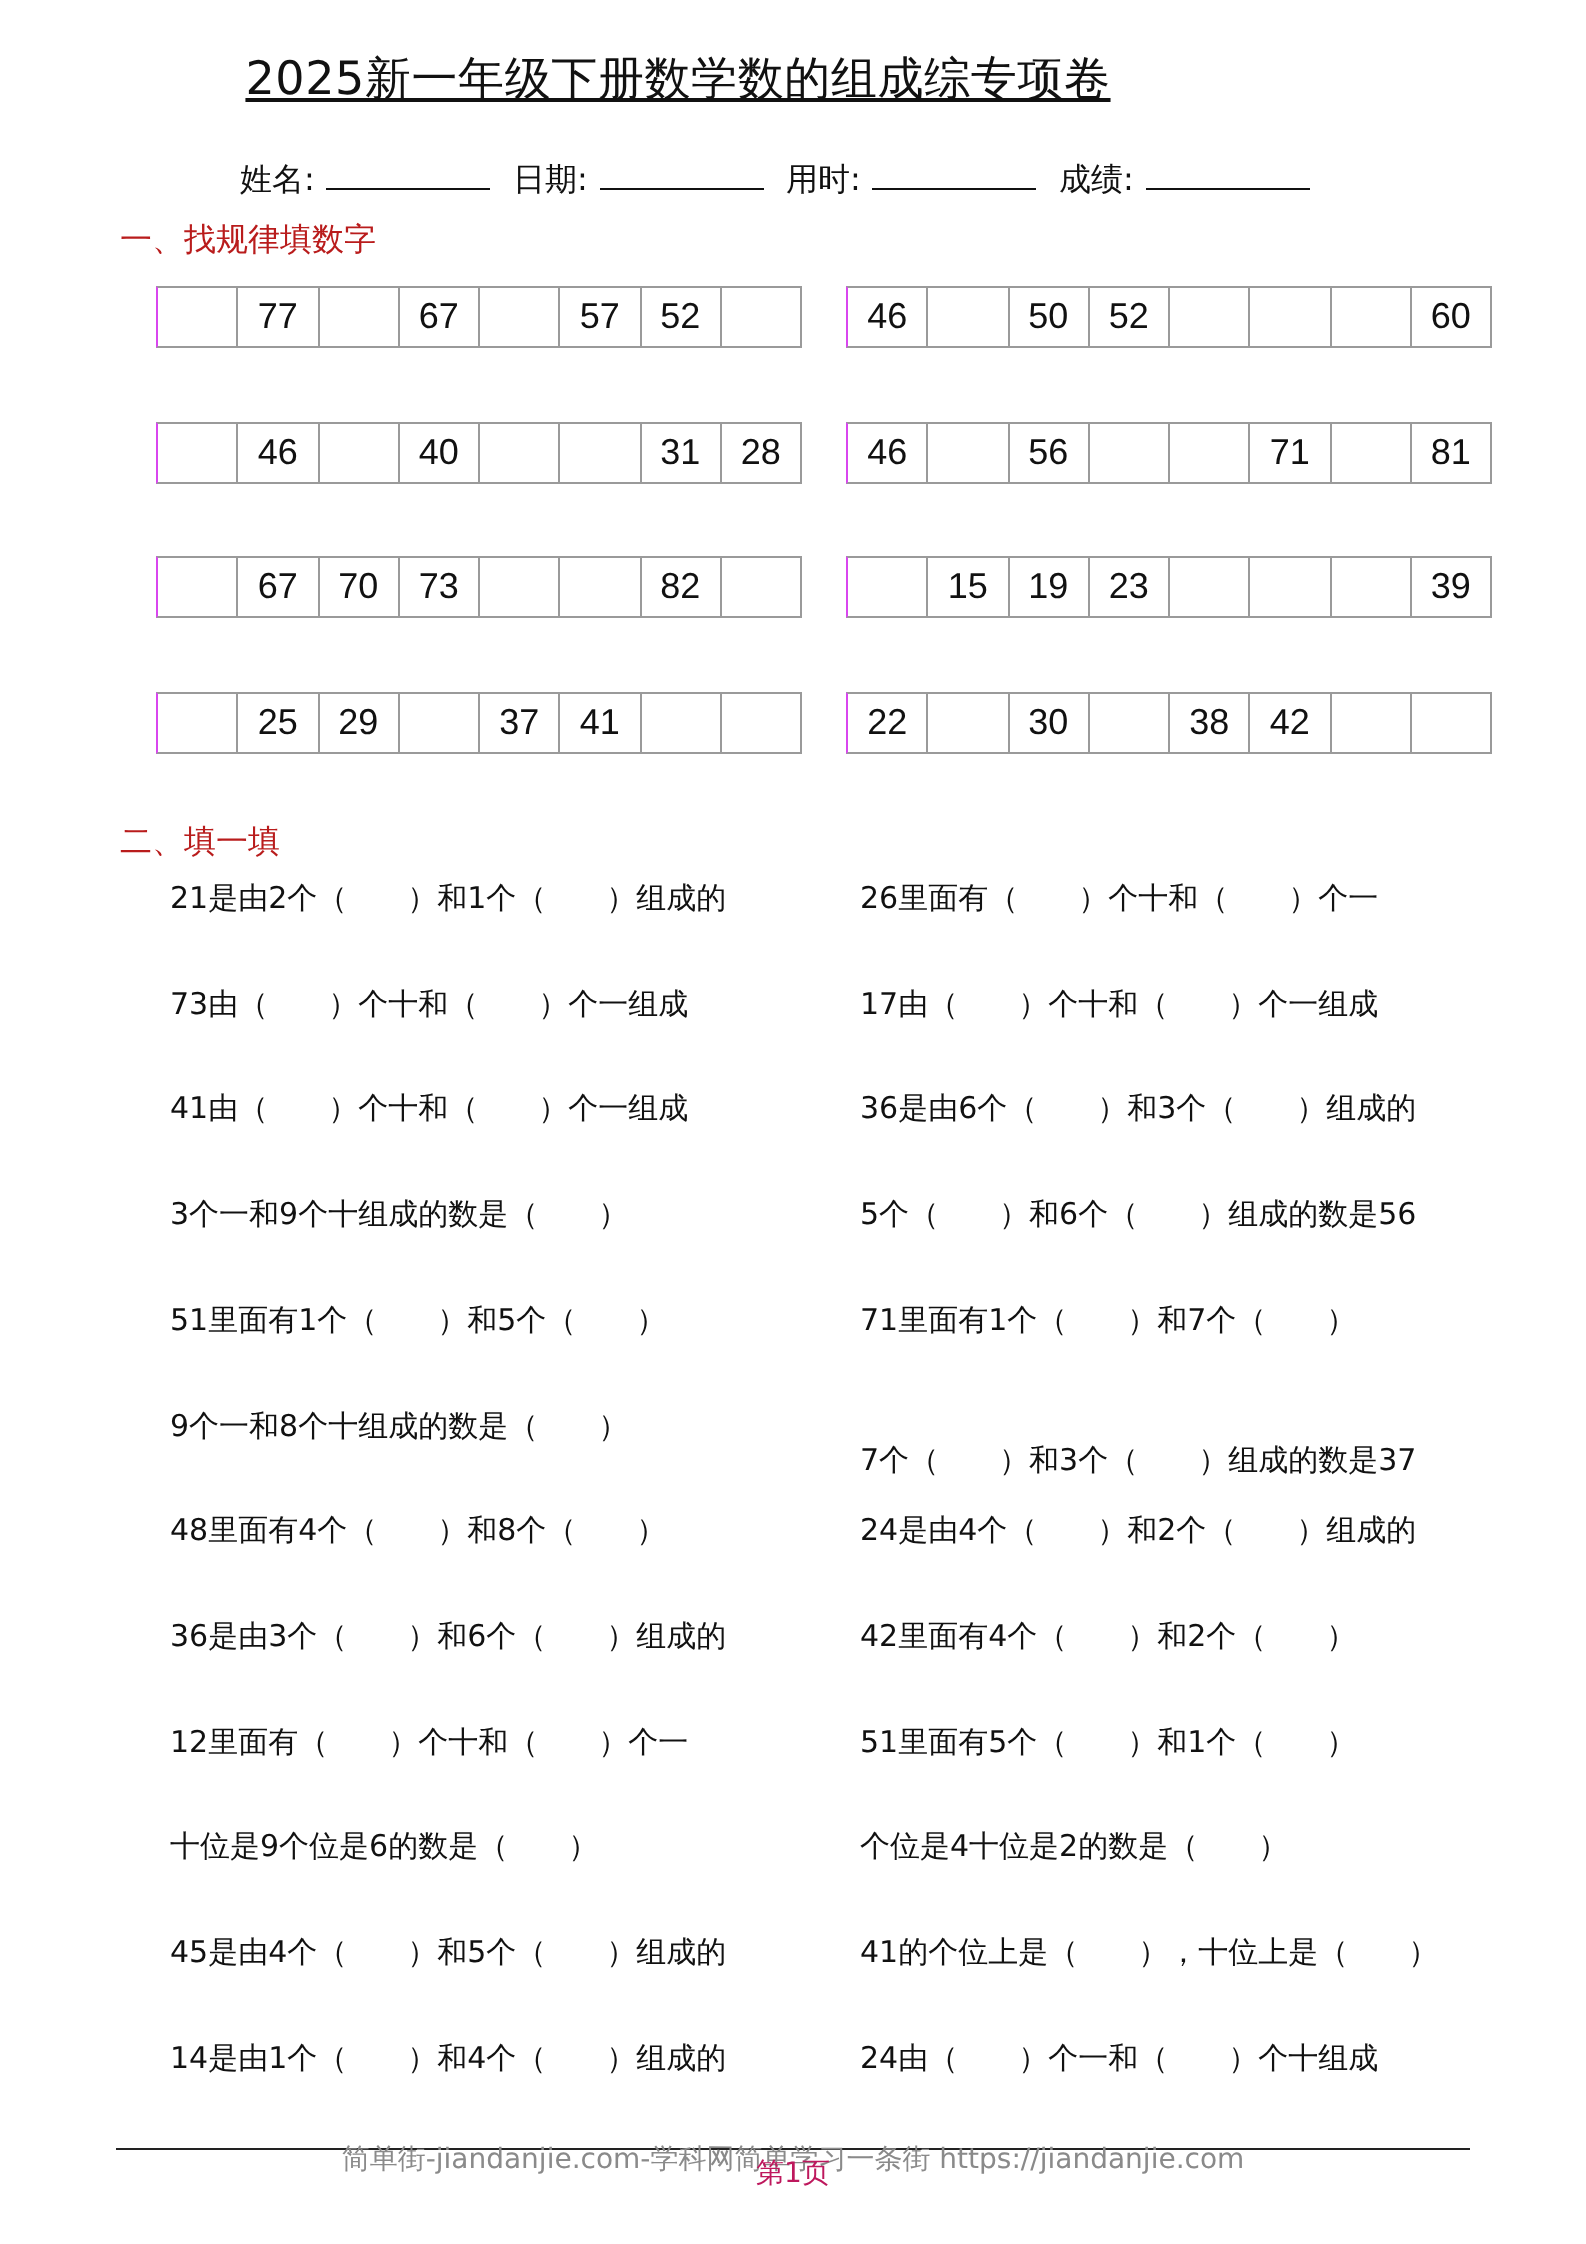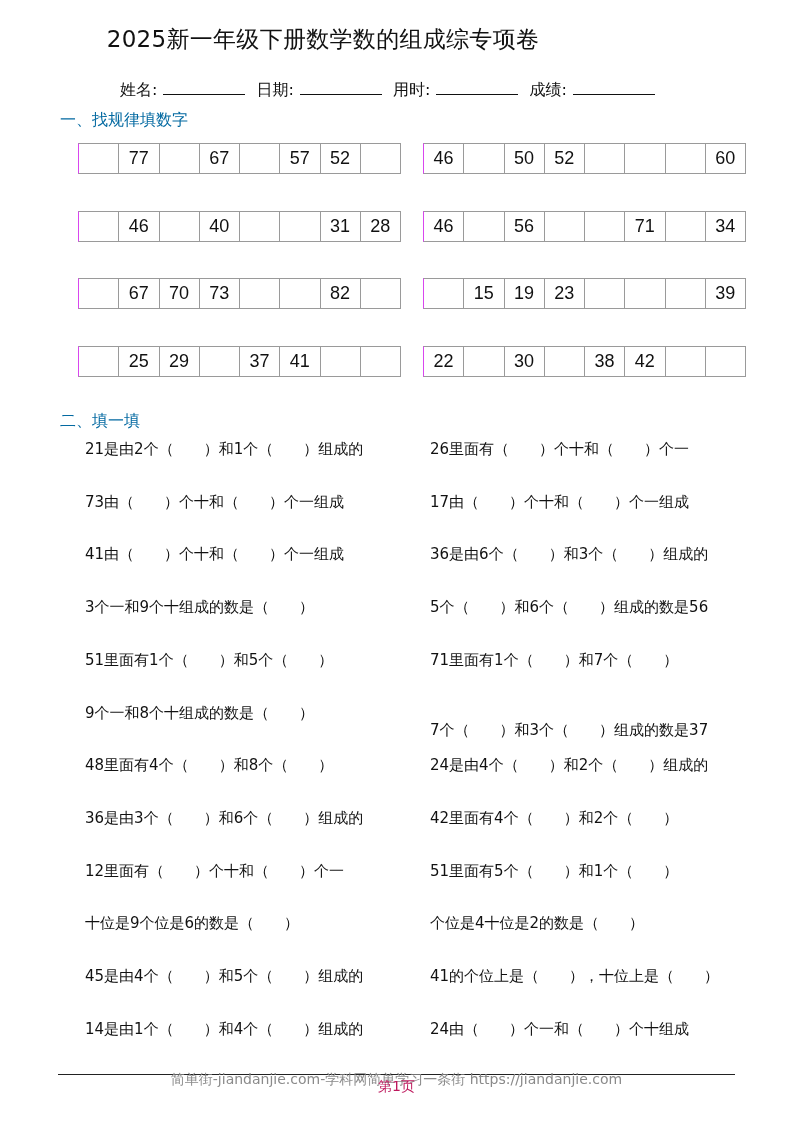--- a/index.html
+++ b/index.html
@@ -1,29 +1,29 @@
 <!DOCTYPE html>
 <html><head>
 <meta charset="utf-8">
 <style>
   * { margin: 0; padding: 0; box-sizing: border-box; }
   html, body { width: 793px; height: 1122px; background: #ffffff; overflow: hidden; }
   body { position: relative; font-family: "DejaVu Sans", "Liberation Sans", sans-serif; color: #111111; }
   .title {
-    position: absolute; top: 24px; left: 0; width: 646px; text-align: center;
-    font-size: 23px; letter-spacing: 0.3px; color: #111;
+    position: absolute; top: 24px; left: 16px; width: 646px; text-align: center;
+    font-size: 23px; letter-spacing: 0.3px; color: #111; text-decoration: underline;
   }
   .info-line {
     position: absolute; top: 80px; left: 120px; font-size: 16px; white-space: nowrap; color: #111;
   }
   .info-line .field { display: inline-block; margin-right: 6px; }
   .info-line .blank {
     display: inline-block; width: 82px; border-bottom: 1px solid #111; height: 14px; vertical-align: baseline; margin-left: 6px;
   }
-  .section-head { position: absolute; left: 60px; font-size: 16px; color: #0369a1; }
+  .section-head { position: absolute; left: 60px; font-size: 16px; color: #b91c1c; }
   .grid {
     position: absolute; height: 31px; display: flex; border-top: 1px solid #9a9a9a; border-bottom: 1px solid #9a9a9a; border-left: 1px solid #d946ef;
   }
   .grid .cell {
     width: 40.25px; height: 29px; border-right: 1px solid #9a9a9a;
     font-family: "Liberation Sans", sans-serif; font-size: 18px; line-height: 29px; text-align: center; color: #111;
   }
   .q {
     position: absolute; font-size: 15px; white-space: pre; color: #111;
   }
@@ -82,21 +82,21 @@
       <div class="cell">28</div>
     </div>
     <div class="grid" style="top: 211px; left: 423px;">
       <div class="cell">46</div>
       <div class="cell"></div>
       <div class="cell">56</div>
       <div class="cell"></div>
       <div class="cell"></div>
       <div class="cell">71</div>
       <div class="cell"></div>
-      <div class="cell">34</div>
+      <div class="cell">81</div>
     </div>
     <div class="grid" style="top: 278px; left: 78px;">
       <div class="cell"></div>
       <div class="cell">67</div>
       <div class="cell">70</div>
       <div class="cell">73</div>
       <div class="cell"></div>
       <div class="cell"></div>
       <div class="cell">82</div>
       <div class="cell"></div>

